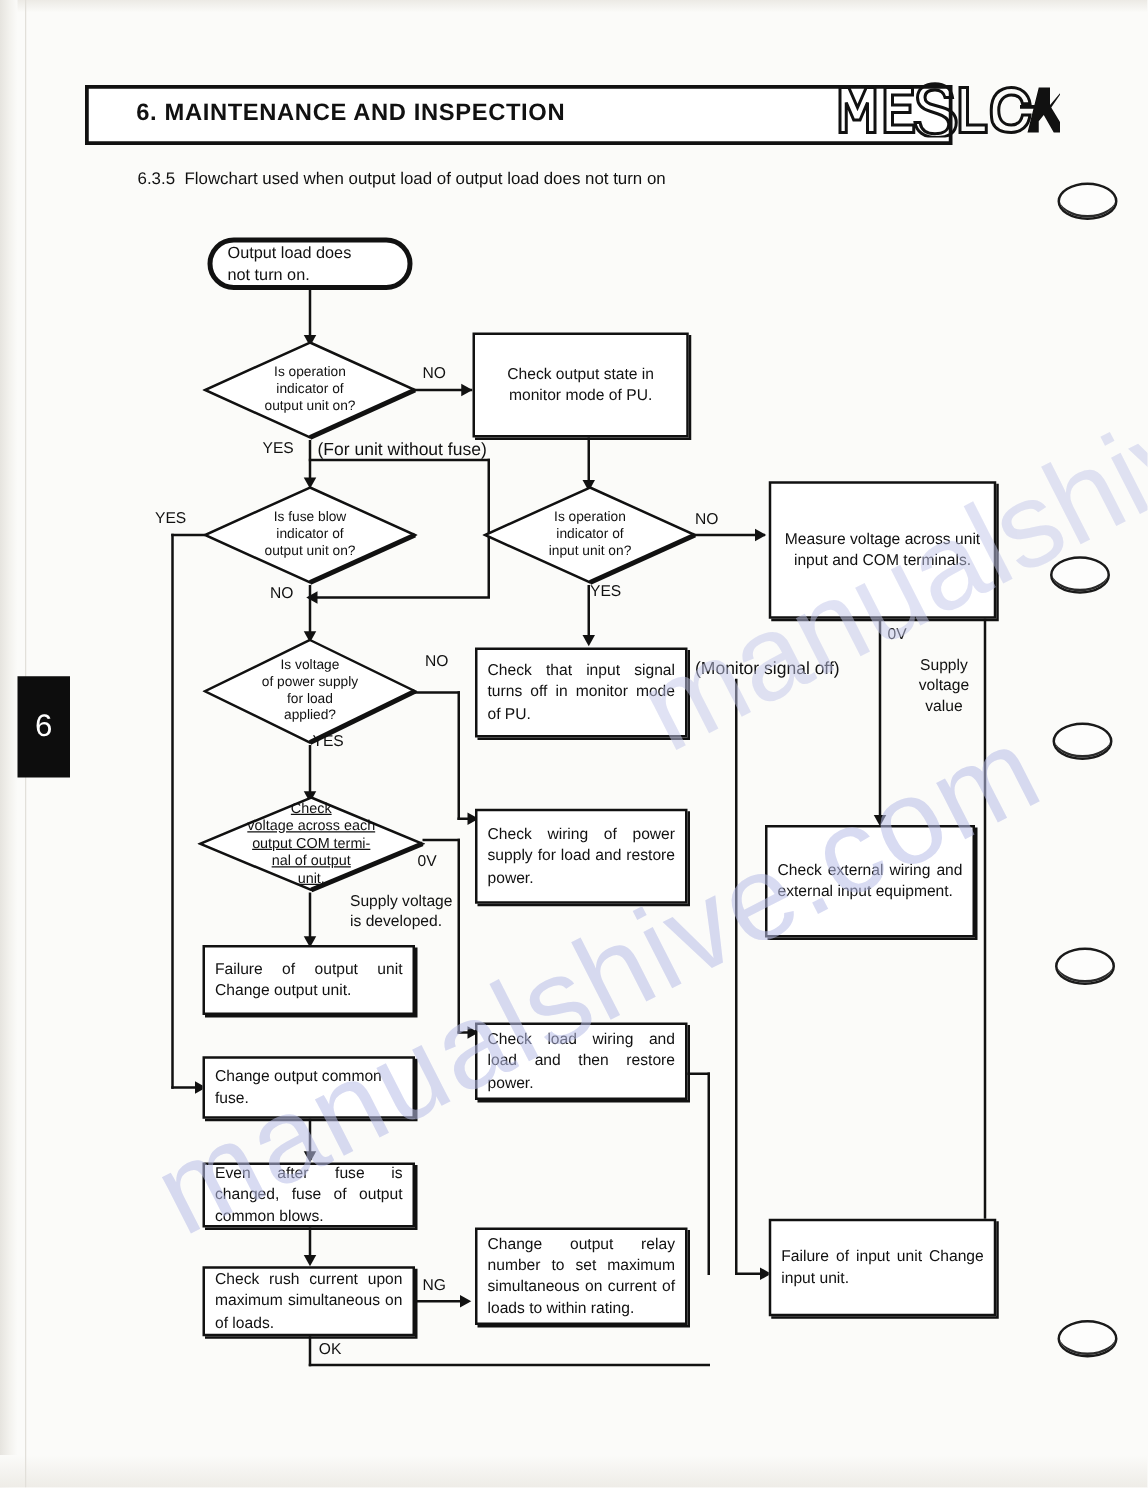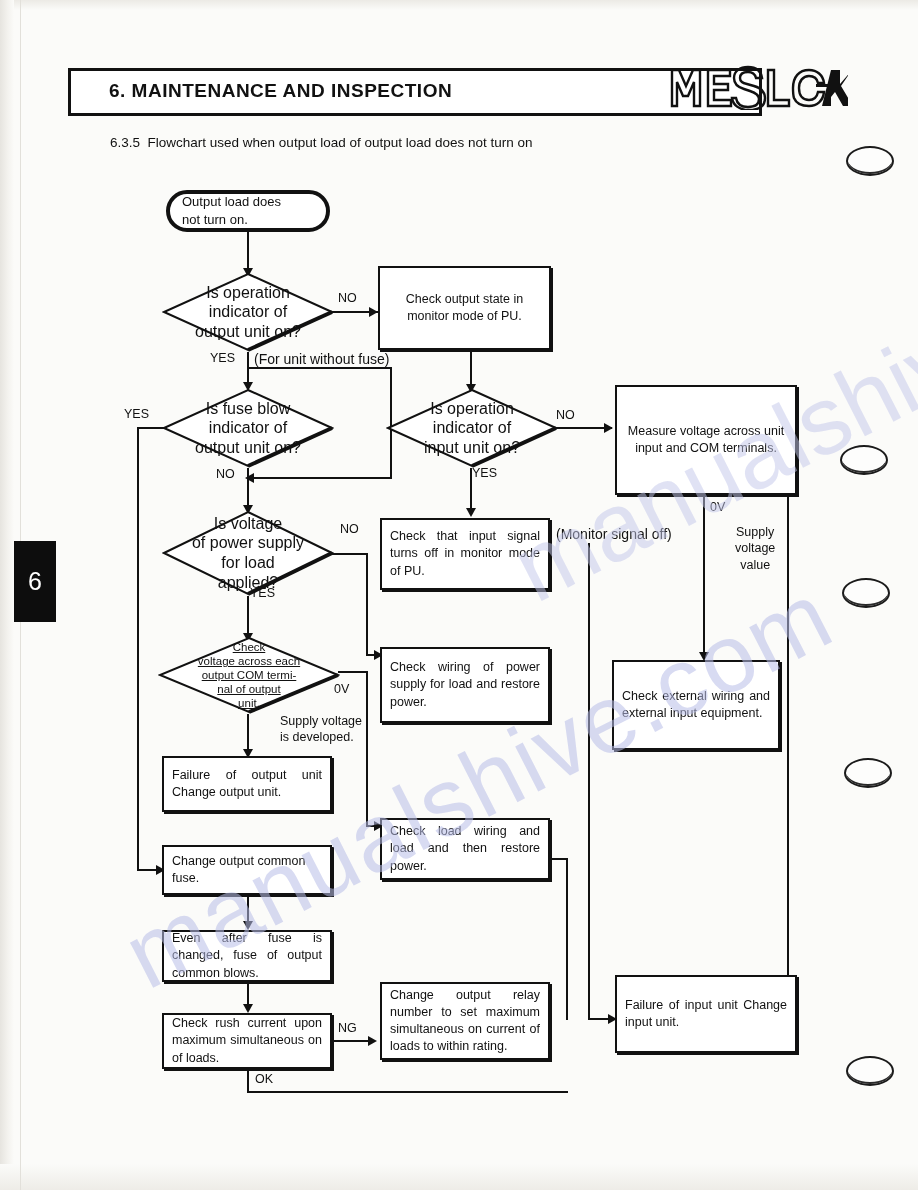--- a/index.html
+++ b/index.html
@@ -47,21 +47,21 @@
     box-shadow:2px 2px 0 0 #111;}
   .box .txt{padding:0 8px;font-size:12.5px;line-height:1.38;width:100%;}
   .just .txt{text-align:justify;text-align-last:left;}
   .term{border:4px solid #111;border-radius:22px;}
   .term .txt{font-size:13px;line-height:1.35;padding:0 12px;width:100%;text-align:left;}
 
   .diamond{position:absolute;}
   .diamond svg{position:absolute;left:0;top:0;}
   .diamond .dtxt{position:absolute;left:0;top:0;width:100%;height:100%;
     display:flex;align-items:center;justify-content:center;text-align:center;
-    font-size:16px;line-height:1.22;}
+    font-size:11px;line-height:1.22;}
 
   .ln{position:absolute;background:#111;}
   .lnh{height:2px;}
   .lnv{width:2px;}
   .arrow{position:absolute;width:0;height:0;}
   .ar-down{border-left:5px solid transparent;border-right:5px solid transparent;
     border-top:9px solid #111;}
   .ar-right{border-top:5px solid transparent;border-bottom:5px solid transparent;
     border-left:9px solid #111;}
   .ar-left{border-top:5px solid transparent;border-bottom:5px solid transparent;

